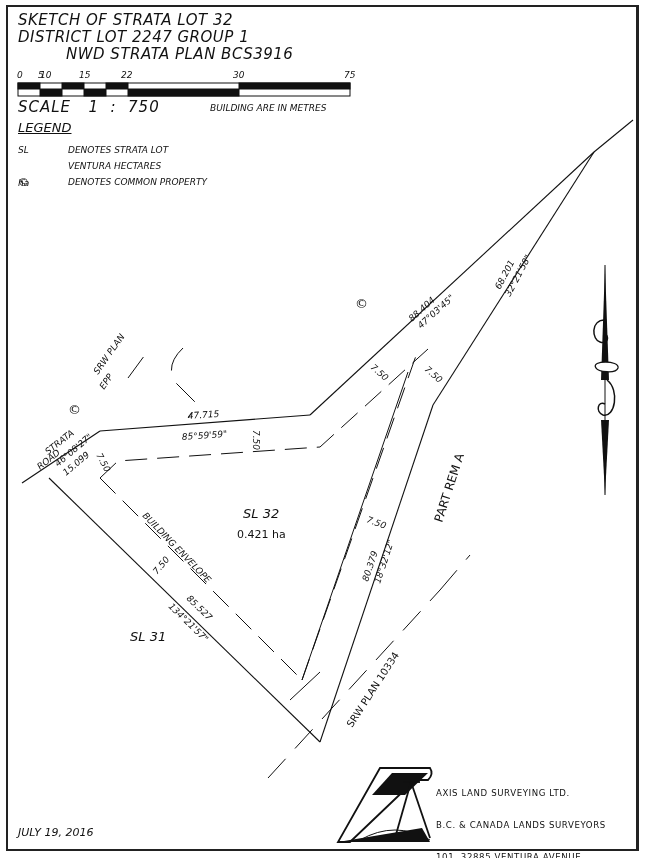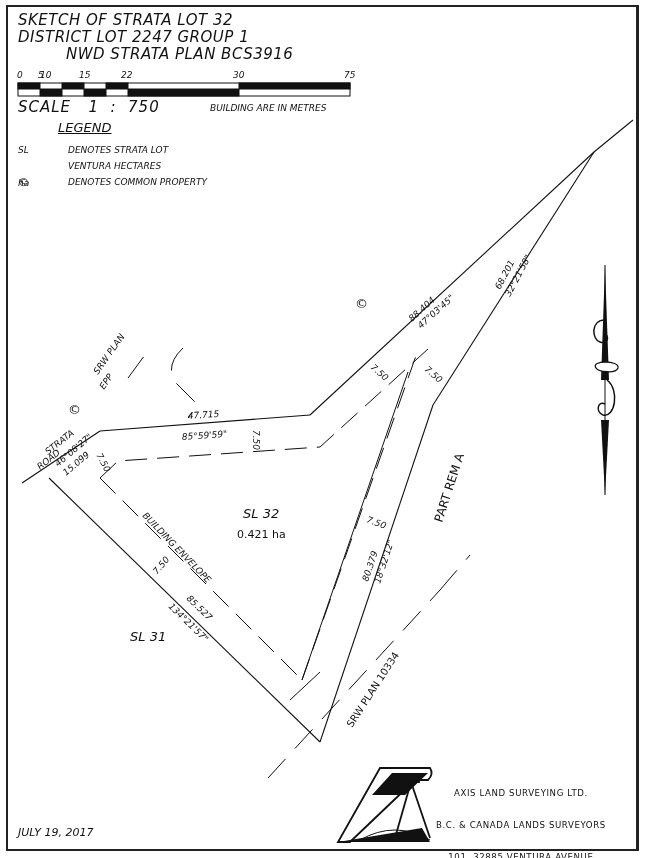--- a/index.html
+++ b/index.html
@@ -3,26 +3,26 @@
 <meta charset="utf-8">
 <style>
   html,body{margin:0;padding:0;background:#ffffff;}
   body{width:649px;height:858px;position:relative;overflow:hidden;font-family:"DejaVu Sans",sans-serif;color:#111;}
   .frame{position:absolute;left:6px;top:5px;width:633px;height:846px;border:2px solid #222;border-right-width:3px;box-sizing:border-box;}
   .title{position:absolute;left:18px;font-style:italic;font-size:15px;letter-spacing:0.5px;line-height:16px;white-space:nowrap;}
   .t1{top:12px;} .t2{top:29px;} .t3{top:46px;margin-left:48px;}
   .tick{position:absolute;top:70px;font-style:italic;font-size:9px;}
   .scale-label{position:absolute;left:18px;top:98px;font-style:italic;font-size:15px;letter-spacing:1px;white-space:pre;}
   .dist-note{position:absolute;left:210px;top:103px;font-style:italic;font-size:9px;white-space:nowrap;}
-  .legend-title{position:absolute;left:18px;top:120px;font-style:italic;font-size:13px;text-decoration:underline;margin-left:40px;}
+  .legend-title{position:absolute;left:18px;top:120px;font-style:italic;font-size:13px;text-decoration:underline;}
   .leg-key{position:absolute;left:18px;font-style:italic;font-size:9px;text-align:center;}
   .leg-val{position:absolute;left:68px;font-style:italic;font-size:9px;white-space:nowrap;}
   .date{position:absolute;left:18px;top:826px;font-style:italic;font-size:11px;}
   .company{position:absolute;left:436px;top:766px;font-size:8.6px;line-height:10.8px;letter-spacing:0.6px;white-space:pre;}
-  .company div{white-space:pre;text-align:center;}
+  .company div{white-space:pre;}
   svg{position:absolute;left:0;top:0;}
   .lbl{font-family:"DejaVu Sans",sans-serif;font-style:italic;font-size:9px;fill:#111;}
   .lbl-big{font-family:"DejaVu Sans",sans-serif;font-style:italic;font-size:13px;fill:#111;}
   .lbl-area{font-family:"DejaVu Sans",sans-serif;font-size:11px;fill:#111;}
 </style>
 </head>
 <body>
 
 <div class="frame"></div>
 
@@ -153,13 +153,13 @@
 <div class="company">
   <div>AXIS LAND SURVEYING LTD.</div>
   <div>B.C. &amp; CANADA LANDS SURVEYORS</div>
   <div>101, 32885 VENTURA AVENUE</div>
   
   
   
   
 </div>
 
-<div class="date">JULY 19, 2017</div>
+<div class="date">JULY 19, 2016</div>
 
 </body></html>

